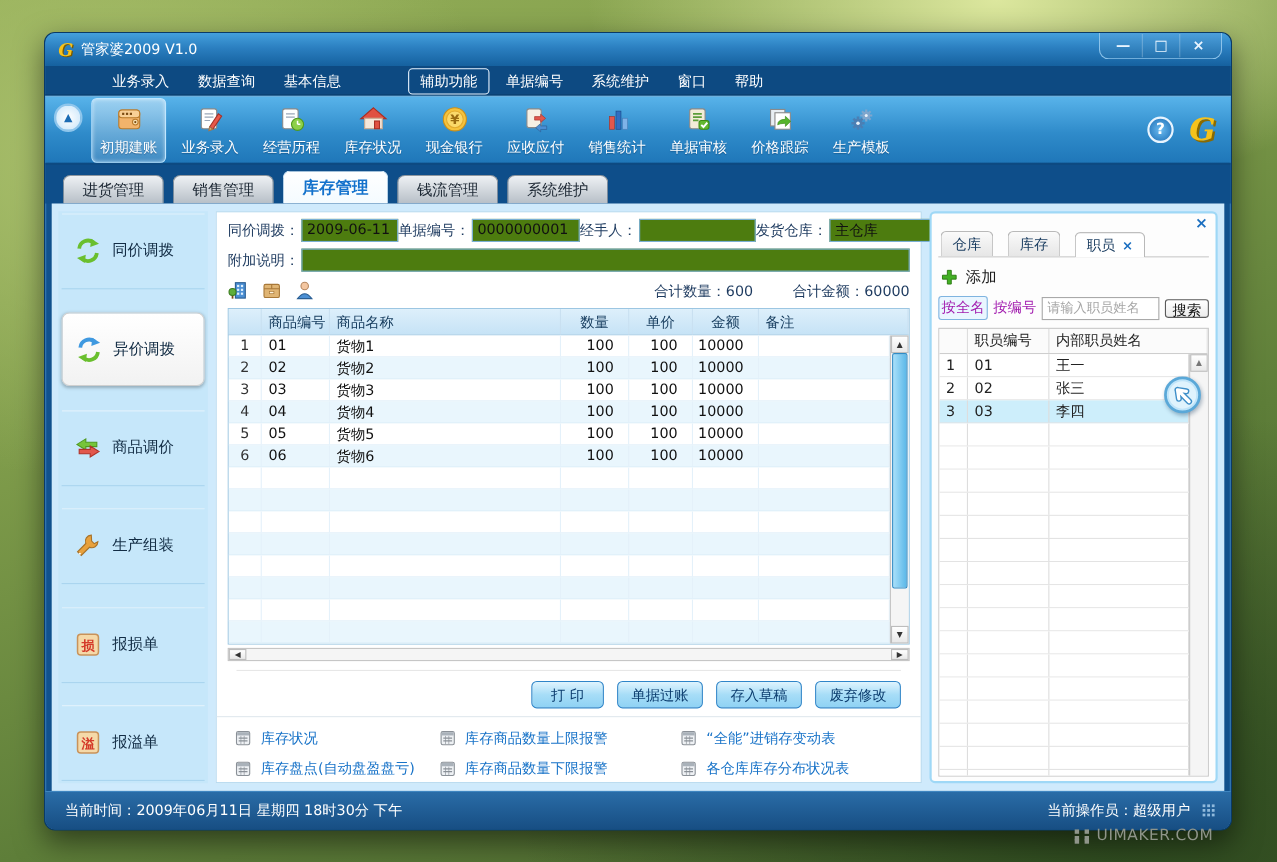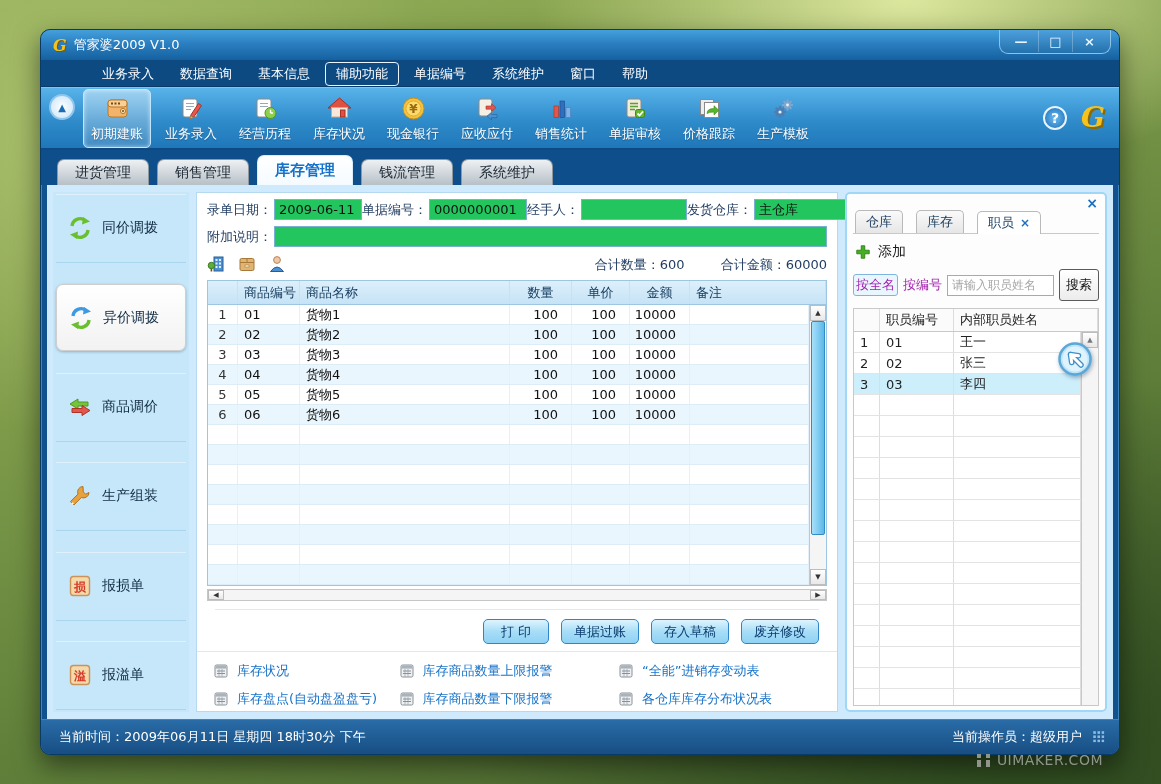--- a/index.html
+++ b/index.html
@@ -29,21 +29,21 @@
     background:linear-gradient(#4da0dc, #2371ad); border:1px solid #8cc3ea; border-top:none;
     border-radius:0 0 9px 9px; padding:1px 4px; height:24px; align-self:flex-start; }
   .win-btn { width:34px; display:flex; align-items:center; justify-content:center;
     color:#eaf5ff; font-size:13px; font-weight:bold; cursor:default; }
   .win-btn + .win-btn { border-left:1px solid rgba(255,255,255,.25); }
 
   .menubar { height:27px; flex:none; background:#0d4a82; display:flex; align-items:center;
     gap:4px; padding:0 0 0 50px; box-shadow:inset 0 -1px 0 #093a68; }
   .menu-item { color:#fff; font-size:13px; padding:2px 10px; border:1px solid transparent;
     border-radius:4px; white-space:nowrap; }
-  .menu-item.active { border-color:#e8f4ff; }
+  .menu-item.active { border-color:#e8f4ff;margin-left:46px; }
 
   .toolbar { height:63px; flex:none; display:flex; align-items:center; padding:0 14px 0 8px;
     background:linear-gradient(#58b3ea, #2f8bca 55%, #1f77b9);
     border-top:1px solid #7fc4ef; border-bottom:2px solid #0d4a82; }
   .collapse-btn { width:26px; height:26px; border-radius:50%; flex:none; margin:-22px 8px 0 0;
     background:radial-gradient(#ffffff, #d7ecfb 70%, #b7d9f0); border:2px solid #8fc6ec;
     display:flex; align-items:center; justify-content:center; color:#1b6cb4; font-size:10px; }
   .toolbar-items { display:flex; align-items:flex-end; gap:6px; }
   .tool-btn { width:68px; display:flex; flex-direction:column; align-items:center; gap:3px;
     padding:5px 2px 4px; border:1px solid transparent; border-radius:5px; }
@@ -80,21 +80,21 @@
     border-radius:7px; box-shadow:0 1px 3px rgba(0,0,0,.25); margin:1px 0; height:67px; }
 
   
   .main { flex:1; background:#fff; border:1px solid #b5d9ef; display:flex; flex-direction:column;
     min-width:0; }
   .form-row { display:flex; align-items:center; margin:6px 10px 0; }
   .form-row.spread { justify-content:space-between; }
   .fgroup { display:flex; align-items:center; gap:2px; }
   .flabel { color:#1d3a5f; font-size:13px; white-space:nowrap; }
   .form-row input { height:21px; border:1px solid #7ab0d4; font-size:13px; padding:0 4px;
-    color:#111; font-family:"DejaVu Sans", sans-serif; outline:none; background:#22c55e; }
+    color:#111; font-family:"DejaVu Sans", sans-serif; outline:none; background:#4d7c0f; }
   .note-input { flex:1; margin-left:2px; }
 
   .icons-row { display:flex; align-items:flex-end; gap:10px; margin:7px 10px 4px; }
   .mini-icon svg { width:20px; height:20px; display:block; }
   .totals { margin-left:auto; display:flex; gap:36px; color:#1d3a5f; font-size:13px; }
 
   .grid { margin:2px 10px 0; border:1px solid #9cc6e2; display:flex; flex-direction:column; }
   .grid-head { display:flex; height:24px; flex:none;
     background:linear-gradient(#ddeffb, #c6e3f6); border-bottom:1px solid #9cc6e2;
     color:#143a5c; font-size:13px; }
@@ -151,21 +151,21 @@
   .rp-add { display:flex; align-items:center; gap:7px; margin:9px 2px 8px; font-size:14px;
     color:#1d1d1d; }
   .rp-add .icon svg { width:16px; height:16px; display:block; }
   .rp-search { display:flex; align-items:center; gap:5px; margin-bottom:7px; font-size:13px; }
   .filter { color:#a21caf; white-space:nowrap; }
   .filter.selected { border:1px solid #7fb4e0; border-radius:3px; padding:1px 2px;
     background:#eaf6ff; }
   .rp-search input { flex:1; min-width:0; height:21px; border:1px solid #a9a9a9;
     font-size:12px; padding:0 4px; color:#222; font-family:"DejaVu Sans", sans-serif; outline:none; }
   .rp-search input::placeholder { color:#a5a5a5; }
-  .search-btn { height:32px; padding:0 6px; font-size:13px; color:#111;
+  .search-btn { height:17px; padding:0 6px; font-size:13px; color:#111;
     background:linear-gradient(#ffffff,#ececec); border:1px solid #5a5a5a; border-radius:3px;
     font-family:Liberation Mono, monospace; white-space:nowrap; }
   .rp-grid { border:1px solid #c9c9c9; display:flex; flex-direction:column; flex:1; overflow:hidden; }
   .rp-grid .grid-head { background:#fbfbfb; border-bottom:1px solid #c9c9c9; height:23px;
     color:#222; }
   .rp-grid .gcell { border-right:1px solid #dddddd; }
   .rp-grid .grow { height:21px; border-bottom:1px solid #e3e3e3; color:#222; }
   .rp-grid .vscroll { border-left:1px solid #c9c9c9; }
   .rp-grid .scroll-arrow { color:#777; }
   .rp-grid .vthumb { visibility:hidden; }
@@ -421,21 +421,21 @@
                 <text x="12" y="17" font-size="12" text-anchor="middle" fill="#d43a2a" font-weight="bold" font-family="DejaVu Sans, sans-serif">溢</text>
               </svg>
             </span>
             <span>报溢单</span>
           </div>
         </div>
 
       <div class="main">
         <div class="form-row spread" id="form-row-1">
             <div class="fgroup">
-              <span class="flabel">录单日期：</span>
+              <span class="flabel">同价调拨：</span>
               <input type="text" value="2009-06-11" style="width: 88px;">
             </div>
             <div class="fgroup">
               <span class="flabel">单据编号：</span>
               <input type="text" value="0000000001" style="width: 98px;">
             </div>
             <div class="fgroup">
               <span class="flabel">经手人：</span>
               <input type="text" style="width: 106px;">
             </div>

